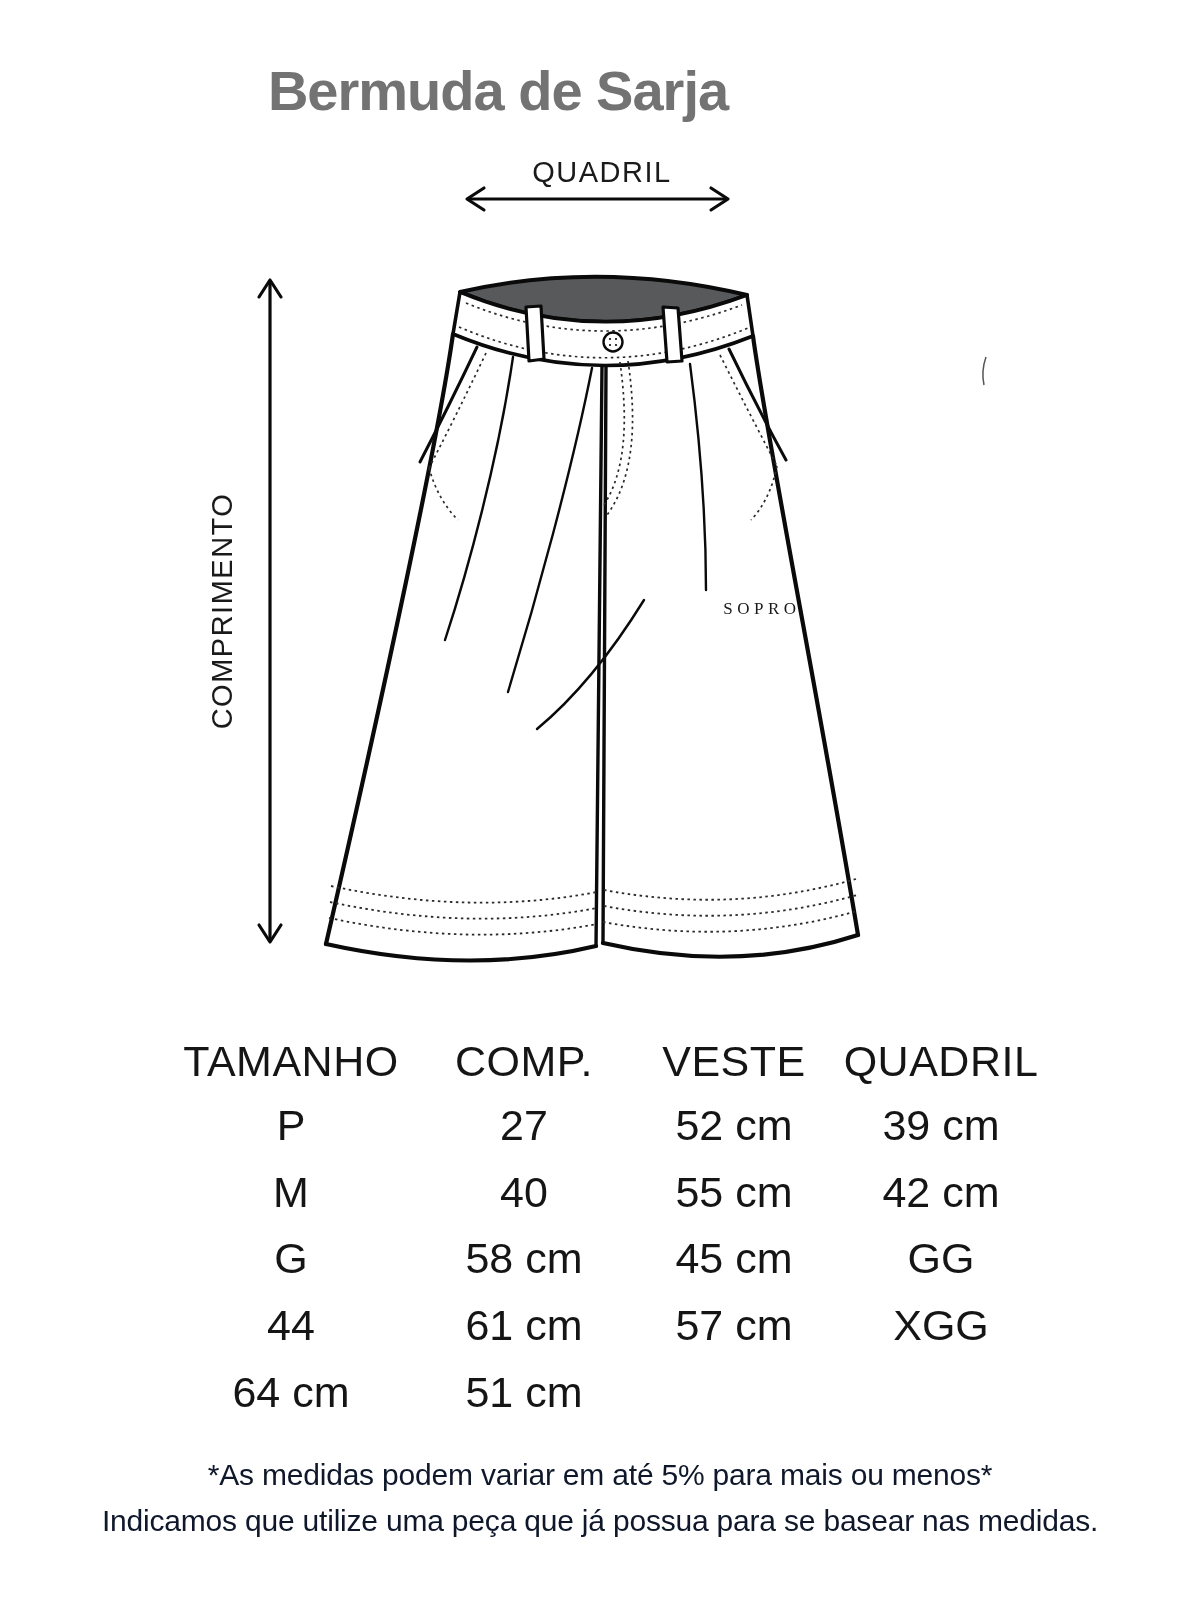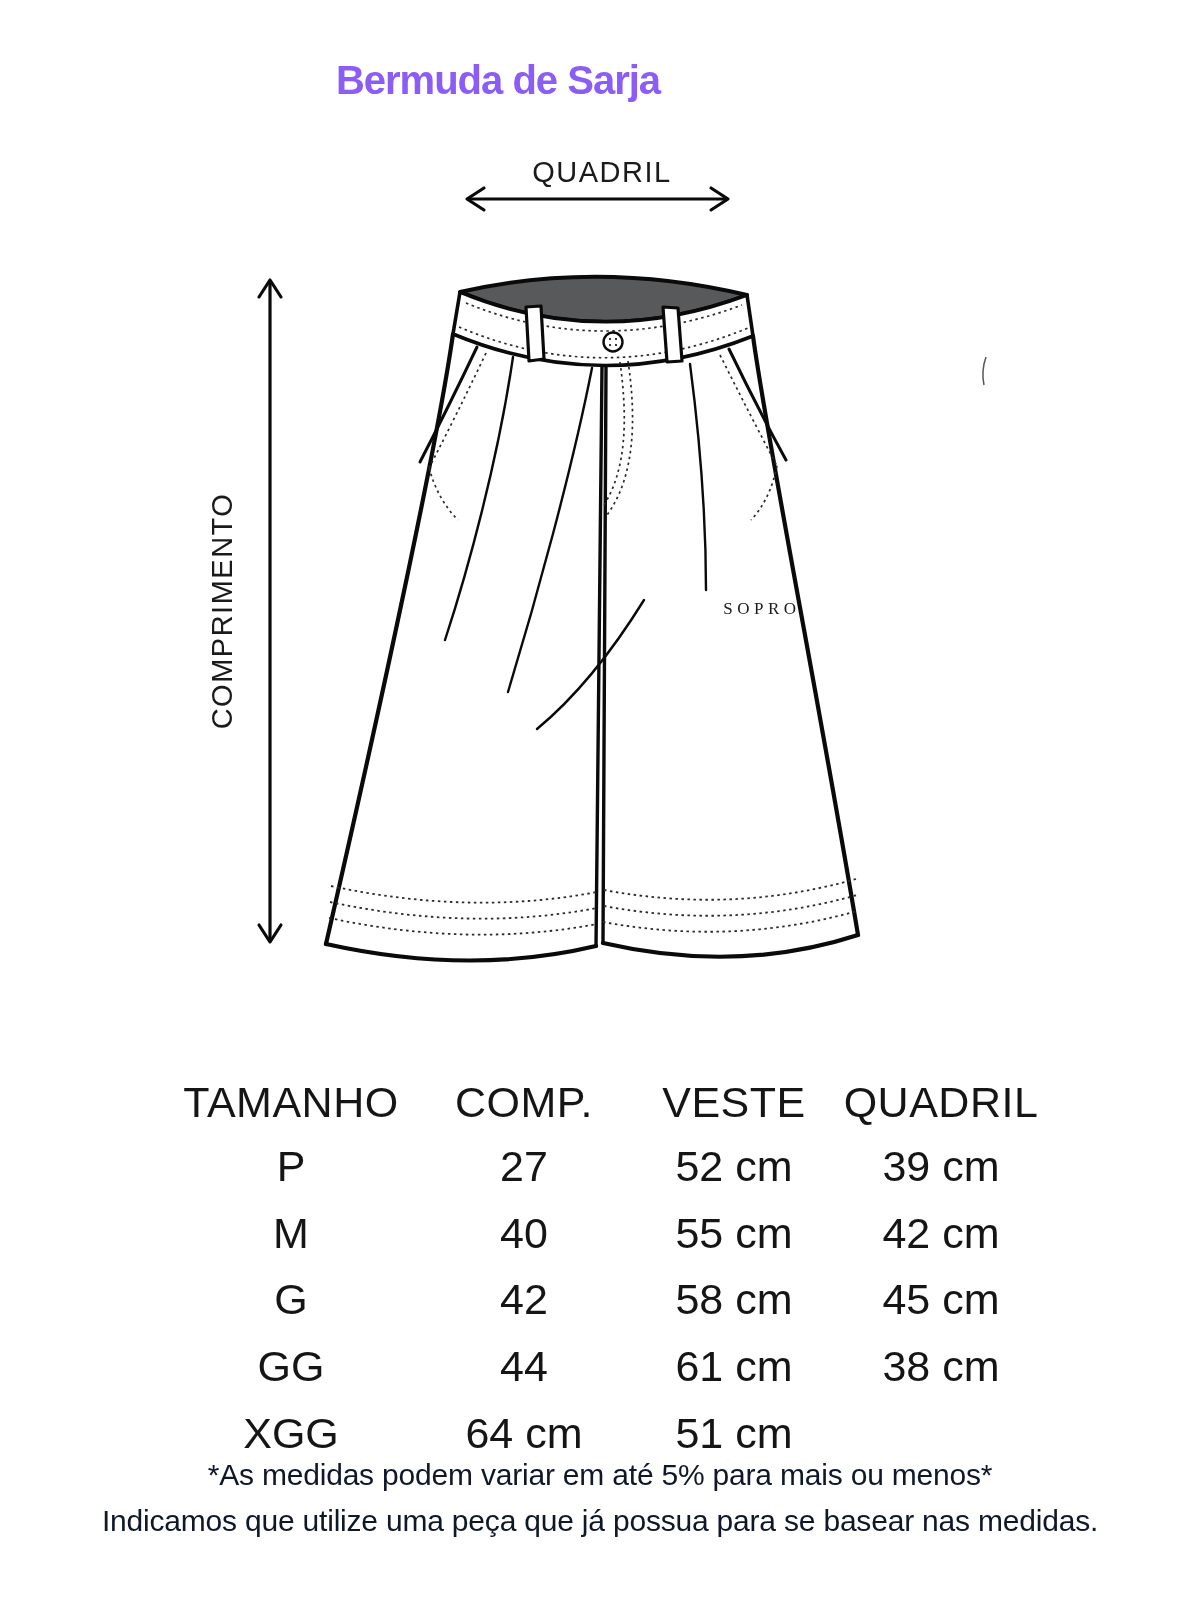--- a/index.html
+++ b/index.html
@@ -2,25 +2,25 @@
 <html><head>
 <meta charset="utf-8">
 <style>
   html,body{margin:0;padding:0;background:#fff;}
   .page{
     position:relative;width:1200px;height:1600px;background:#ffffff;
     font-family:"Liberation Sans",sans-serif;color:#1a1a1a;overflow:hidden;
   }
   .title{
     position:absolute;top:58px;left:0;width:996px;margin:0;
-    text-align:center;font-size:40px;font-weight:800;letter-spacing:-1px;color:#8b5cf6;
+    text-align:center;font-size:56px;font-weight:800;letter-spacing:-1px;color:#737373;
   }
   .drawing-svg{position:absolute;top:0;left:0;width:1200px;height:1600px;}
   .size-table{position:absolute;left:160px;top:1038px;width:880px;}
-  .tgrid{display:grid;grid-template-columns:262px 204px 216px 198px;margin-top:41px;}
+  .tgrid{display:grid;grid-template-columns:262px 204px 216px 198px;}
   .tgrid .cell{
     display:flex;align-items:center;justify-content:center;
     font-size:43px;font-weight:400;color:#151515;white-space:nowrap;
   }
   .thead .cell{height:46px;letter-spacing:0.5px;}
   .tbody{margin-top:8px;}
   .tbody .cell{height:66.7px;}
   .footnotes{
     position:absolute;left:0;top:1452px;width:1200px;text-align:center;
     font-size:30px;line-height:46px;color:#0f172a;letter-spacing:-0.2px;
@@ -131,28 +131,27 @@
       <div class="cell">27</div>
       <div class="cell">52 cm</div>
       <div class="cell">39 cm</div>
 
       <div class="cell">M</div>
       <div class="cell">40</div>
       <div class="cell">55 cm</div>
       <div class="cell">42 cm</div>
 
       <div class="cell">G</div>
-      <div class="cell">42</div>
       <div class="cell">58 cm</div>
       <div class="cell">45 cm</div>
 
       <div class="cell">GG</div>
       <div class="cell">44</div>
       <div class="cell">61 cm</div>
-      <div class="cell">38 cm</div>
+      <div class="cell">57 cm</div>
 
       <div class="cell">XGG</div>
       <div class="cell">64 cm</div>
       <div class="cell">51 cm</div>
     </div>
   </div>
 
   <div class="footnotes">
     <div>*As medidas podem variar em até 5% para mais ou menos*</div>
     <div>Indicamos que utilize uma peça que já possua para se basear nas medidas.</div>

